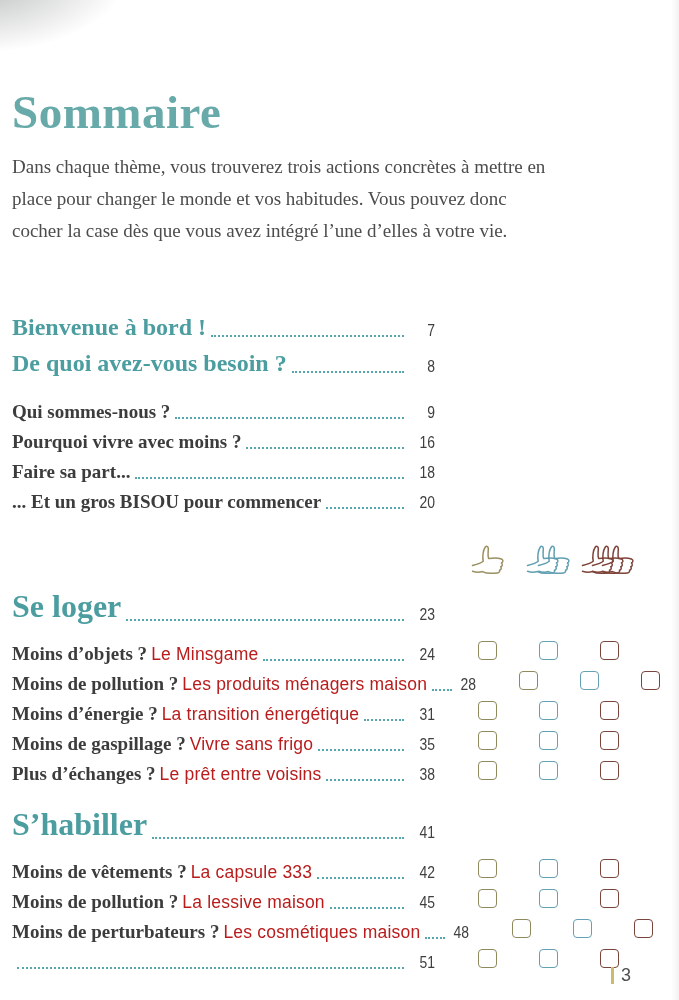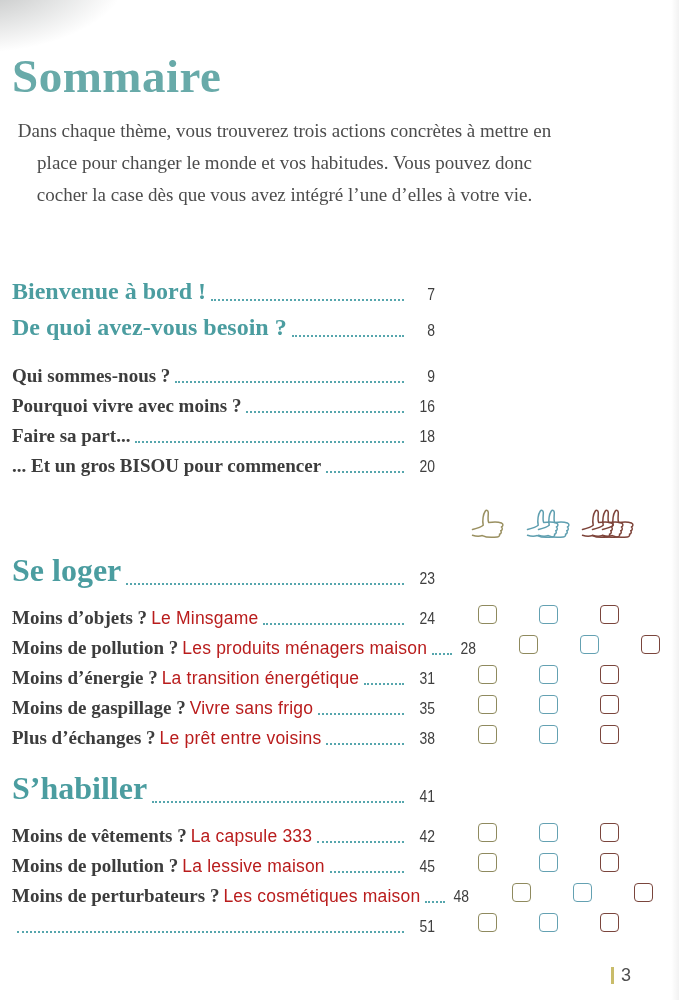--- a/index.html
+++ b/index.html
@@ -3,40 +3,40 @@
 <meta charset="utf-8">
 <style>
   html,body{margin:0;padding:0;background:#e9e9e9;}
   .page{
     position:relative;
     width:679px;height:1000px;
     background:#ffffff;
     overflow:hidden;
     font-family:"Liberation Serif", serif;
     box-sizing:border-box;
-    padding:52px 0 0 12px;
+    padding:88px 0 0 12px;
   }
   .scan-corner{
     position:absolute;top:0;left:0;width:140px;height:60px;
     background:radial-gradient(ellipse at -20% -40%, rgba(90,95,95,.45), rgba(255,255,255,0) 65%);
     pointer-events:none;
   }
   .scan-edge-right{
     position:absolute;top:0;right:0;width:8px;height:100%;
     background:linear-gradient(to left, rgba(0,0,0,.05), rgba(0,0,0,0));
     pointer-events:none;
   }
   h1.title{
     margin:0 0 14px 0;
     font-size:47px;line-height:1.05;
     font-weight:bold;color:#68aaa9;letter-spacing:.5px;
   }
   .intro{
     margin:0 0 58px 0;max-width:545px;
-    font-size:19px;line-height:32px;color:#4c4c4c;text-align:center;
+    font-size:19px;line-height:32px;color:#4c4c4c;
   }
   
   .row{display:flex;align-items:flex-end;width:667px;}
   .row .label{white-space:nowrap;}
   .row .leader{
     flex:1 1 auto;
     border-bottom:2px dotted #56a6ad;
     margin:0 5px;
     transform:translateY(-4px);
     min-width:20px;

